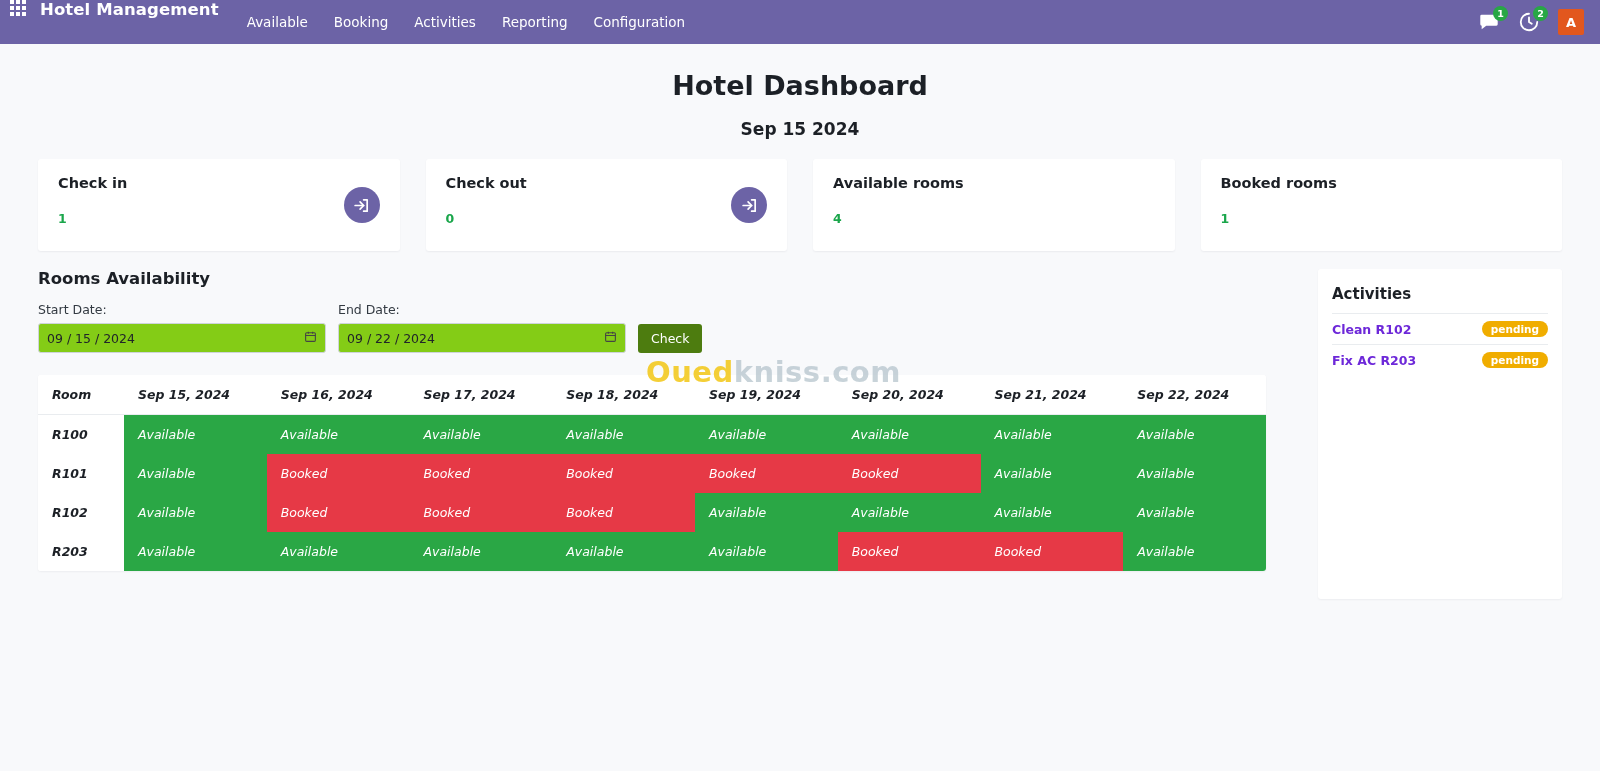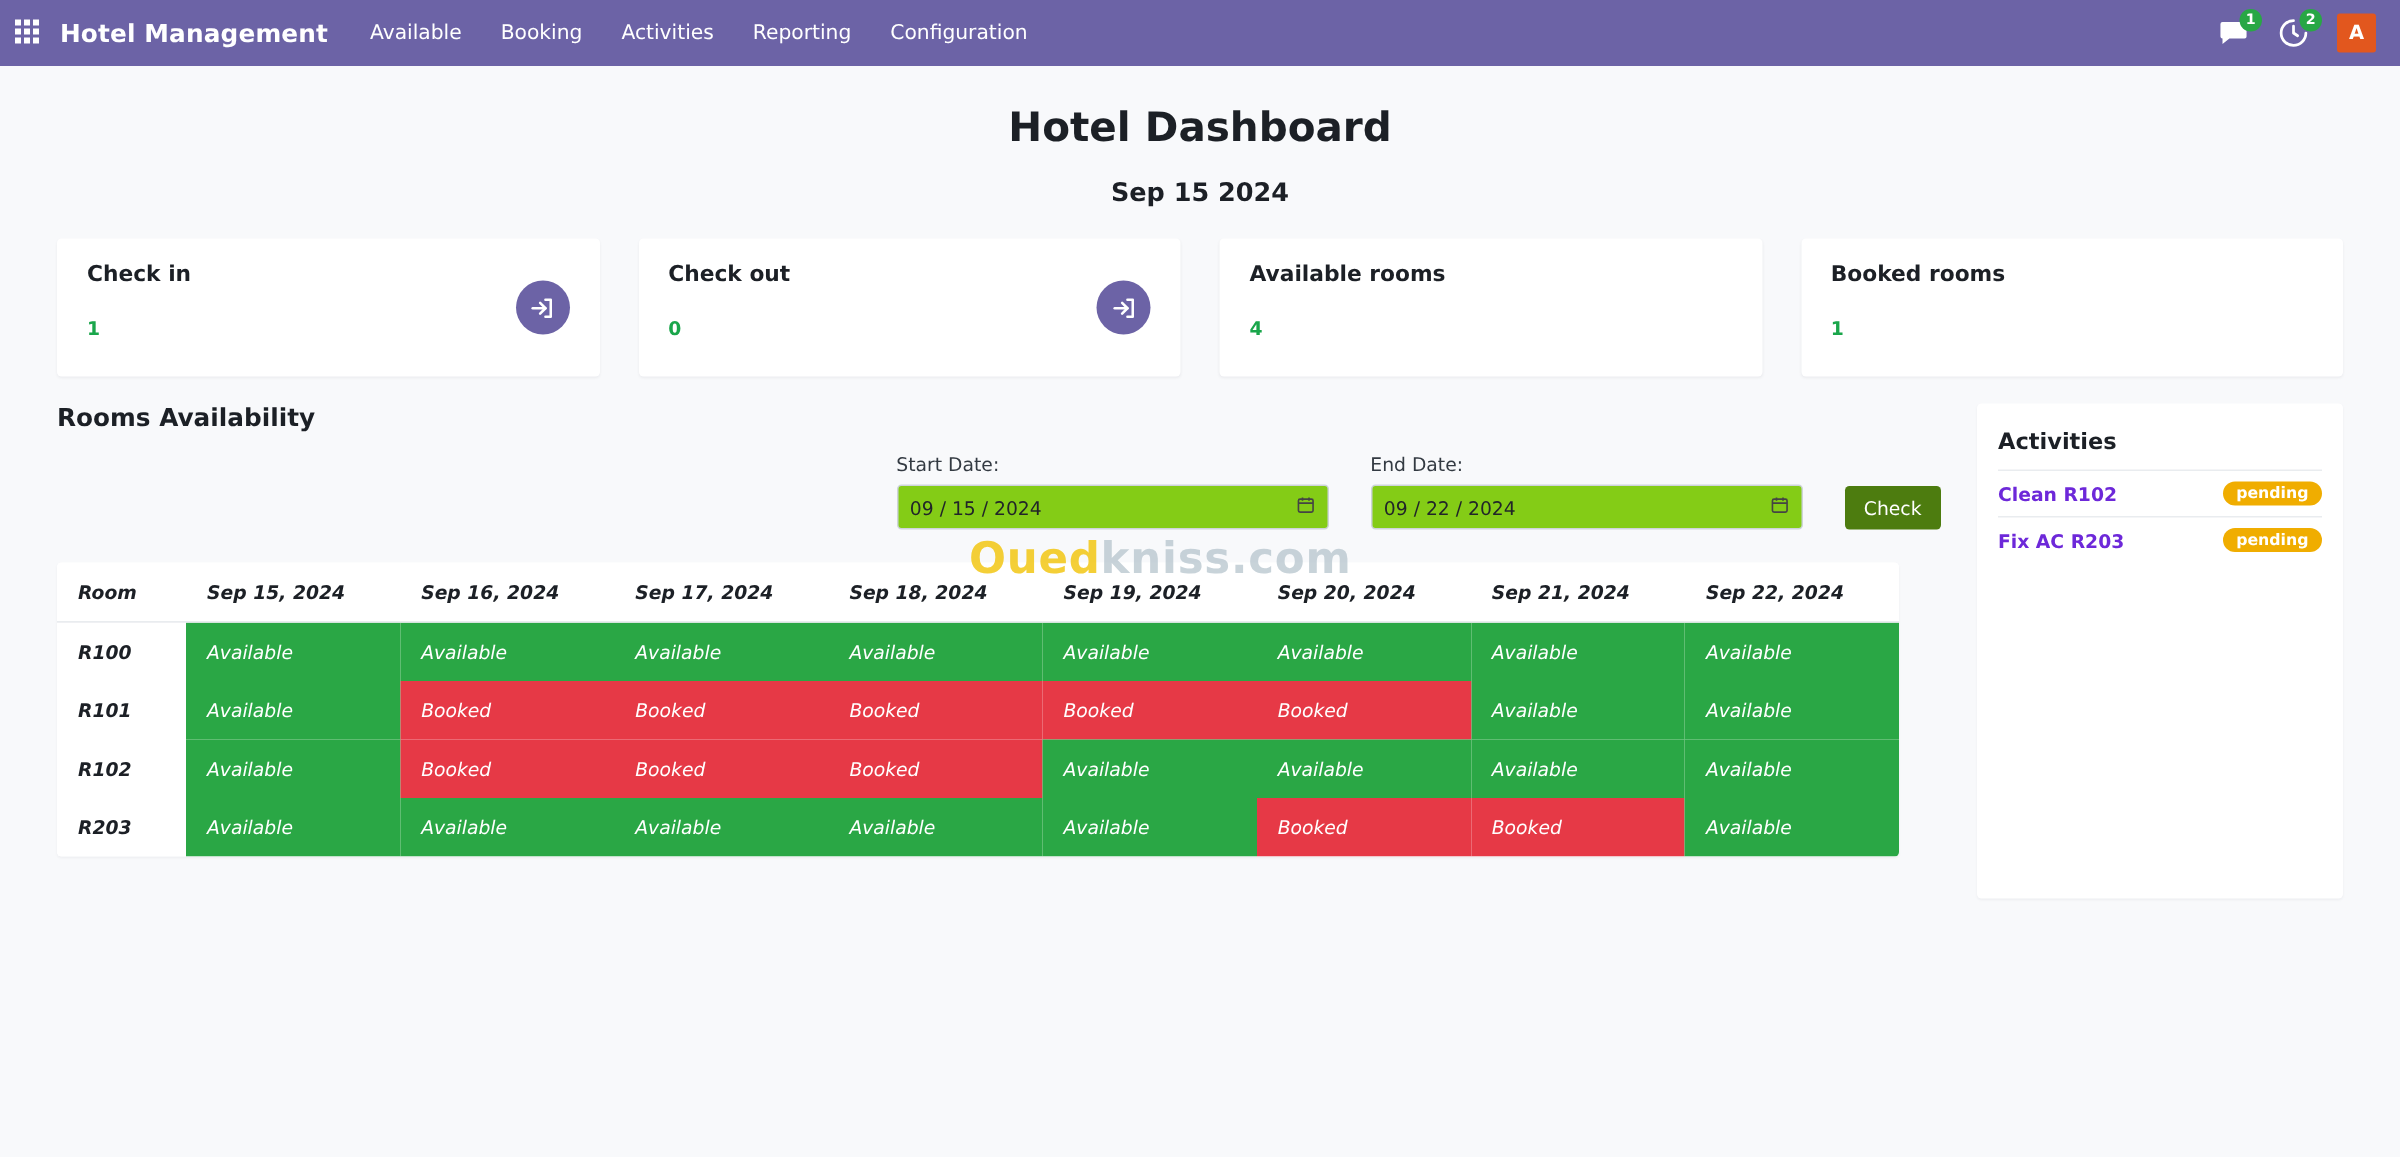--- a/index.html
+++ b/index.html
@@ -10,21 +10,20 @@
     font-family: "DejaVu Sans", "Liberation Sans", sans-serif;
     color: #212529;
     overflow: hidden;
   }
 
   
   .navbar {
     height: 44px;
     background: #6c63a6;
     display: flex;
-    align-items: center;
     padding: 0 12px 0 10px;
     color: #ffffff;
   }
   .apps-grid {
     width: 18px; height: 18px;
     display: grid;
     grid-template-columns: repeat(3, 4px);
     grid-template-rows: repeat(3, 4px);
     gap: 2px;
     margin-right: 12px;
@@ -123,21 +122,21 @@
     cursor: pointer;
   }
 
   
   .body-wrap { display: flex; padding: 18px 38px 0 38px; gap: 24px; align-items: flex-start; }
   .left-col { flex: 1 1 auto; min-width: 0; }
   .right-col { width: 244px; flex: 0 0 244px; }
 
   .section-title { font-size: 16.5px; font-weight: 700; color: #1c2026; margin: 0 0 14px 0; }
 
-  .date-row { display: flex; align-items: flex-end; gap: 28px; margin-bottom: 22px; justify-content: flex-end; }
+  .date-row { display: flex; align-items: flex-end; gap: 12px; margin-bottom: 22px; }
   .field { display: flex; flex-direction: column; width: 288px; }
   .field label { font-size: 12.5px; color: #333a42; margin-bottom: 6px; }
   .date-input {
     position: relative;
     height: 30px;
     background: #84cc16;
     border: 1px solid #ced4da;
     border-radius: 3px;
     display: flex;
     align-items: center;

